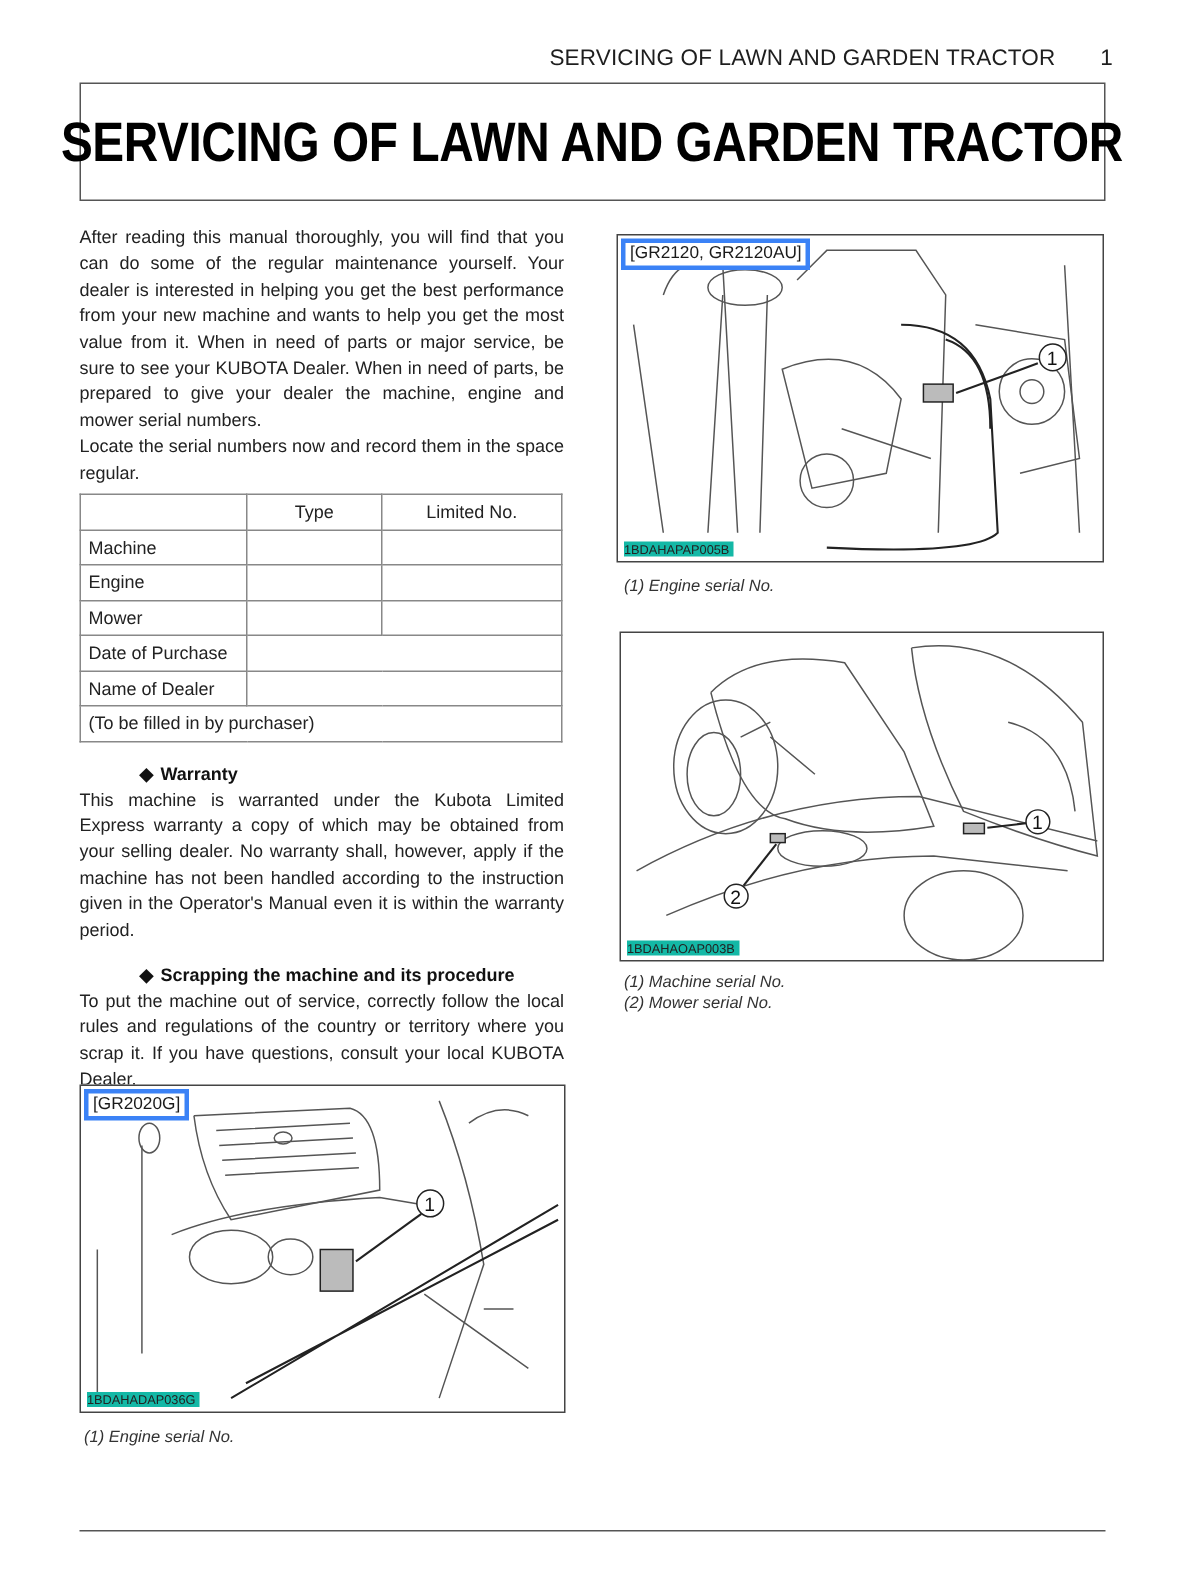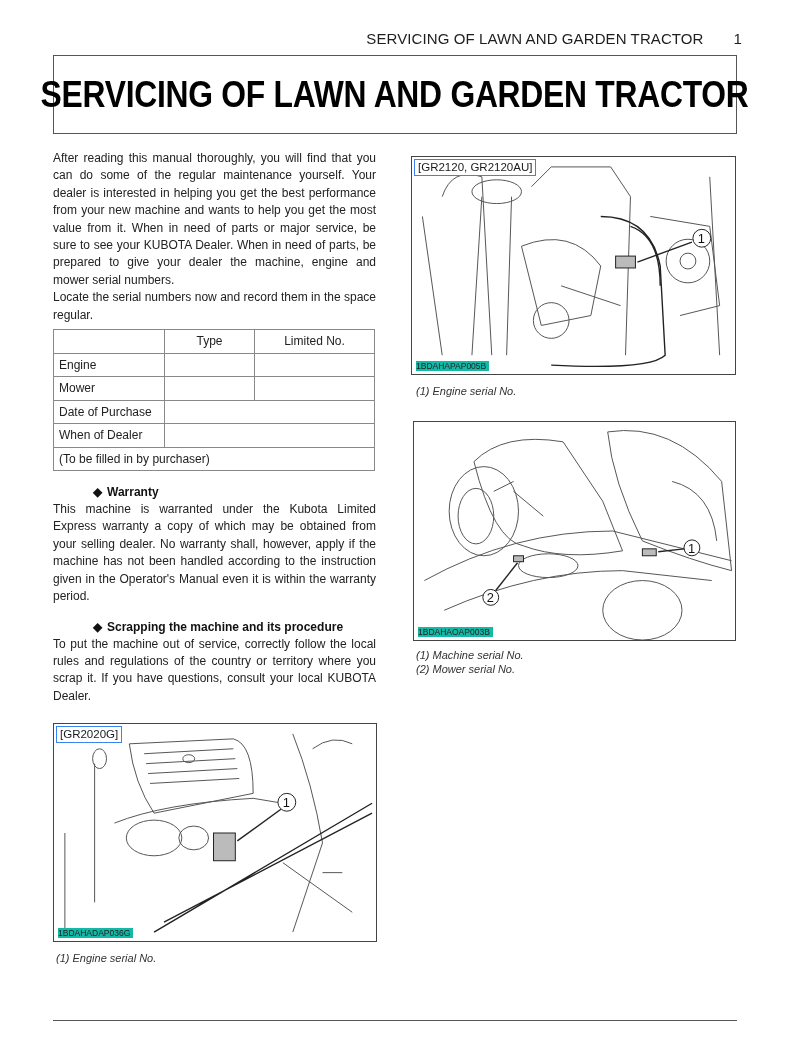--- a/index.html
+++ b/index.html
@@ -39,21 +39,21 @@
 
     .section { margin-top: 13px; }
     .section h3 { font-size: 12px; font-weight: 700; line-height: 17px; color: #111; margin-left: 40px; }
     .section h3 .diamond { display: inline-block; width: 14px; }
 
     .figure {
       position: relative; border: 1.5px solid #444; background: #fff; overflow: hidden;
     }
     .fig-tag {
       position: absolute; left: 2px; top: 2px; background: #fff;
-      border: 1px solid #3b82f6; font-size: 11.5px; padding: 0 3px; line-height: 15px; z-index: 2;
+      border: 3px solid #3b82f6; font-size: 11.5px; padding: 0 3px; line-height: 15px; z-index: 2;
     }
     .fig-code {
       position: absolute; left: 4px; bottom: 3px; font-size: 8.5px; background: #14b8a6;
       padding-right: 3px; z-index: 2; color: #222;
     }
     .caption { font-size: 11px; font-style: italic; line-height: 14px; color: #333; }
 
     .fig-a { position: absolute; left: 411px; top: 156px; width: 325px; height: 219px; }
     .cap-a { position: absolute; left: 416px; top: 384px; }
     .fig-b { position: absolute; left: 413px; top: 421px; width: 323px; height: 220px; }
@@ -87,35 +87,40 @@
   <p class="para">Locate the serial numbers now and record them in the space regular.</p>
 
   <table class="serial-table">
     <tbody>
         <tr>
       <td class="c-label hdr"></td>
       <td class="c-type hdr">Type</td>
       <td class="hdr">Limited No.</td>
     </tr>
     <tr>
+      <td class="c-label">Machine</td>
+      <td class="c-type"></td>
+      <td></td>
+    </tr>
+    <tr>
       <td class="c-label">Engine</td>
       <td class="c-type"></td>
       <td></td>
     </tr>
     <tr>
       <td class="c-label">Mower</td>
       <td class="c-type"></td>
       <td></td>
     </tr>
     <tr>
       <td class="c-label">Date of Purchase</td>
       <td colspan="2"></td>
     </tr>
     <tr>
-      <td class="c-label">When of Dealer</td>
+      <td class="c-label">Name of Dealer</td>
       <td colspan="2"></td>
     </tr>
     <tr>
       <td colspan="3">(To be filled in by purchaser)</td>
     </tr>
   </tbody>
     </table>
 
   <div class="section">
     <h3>

